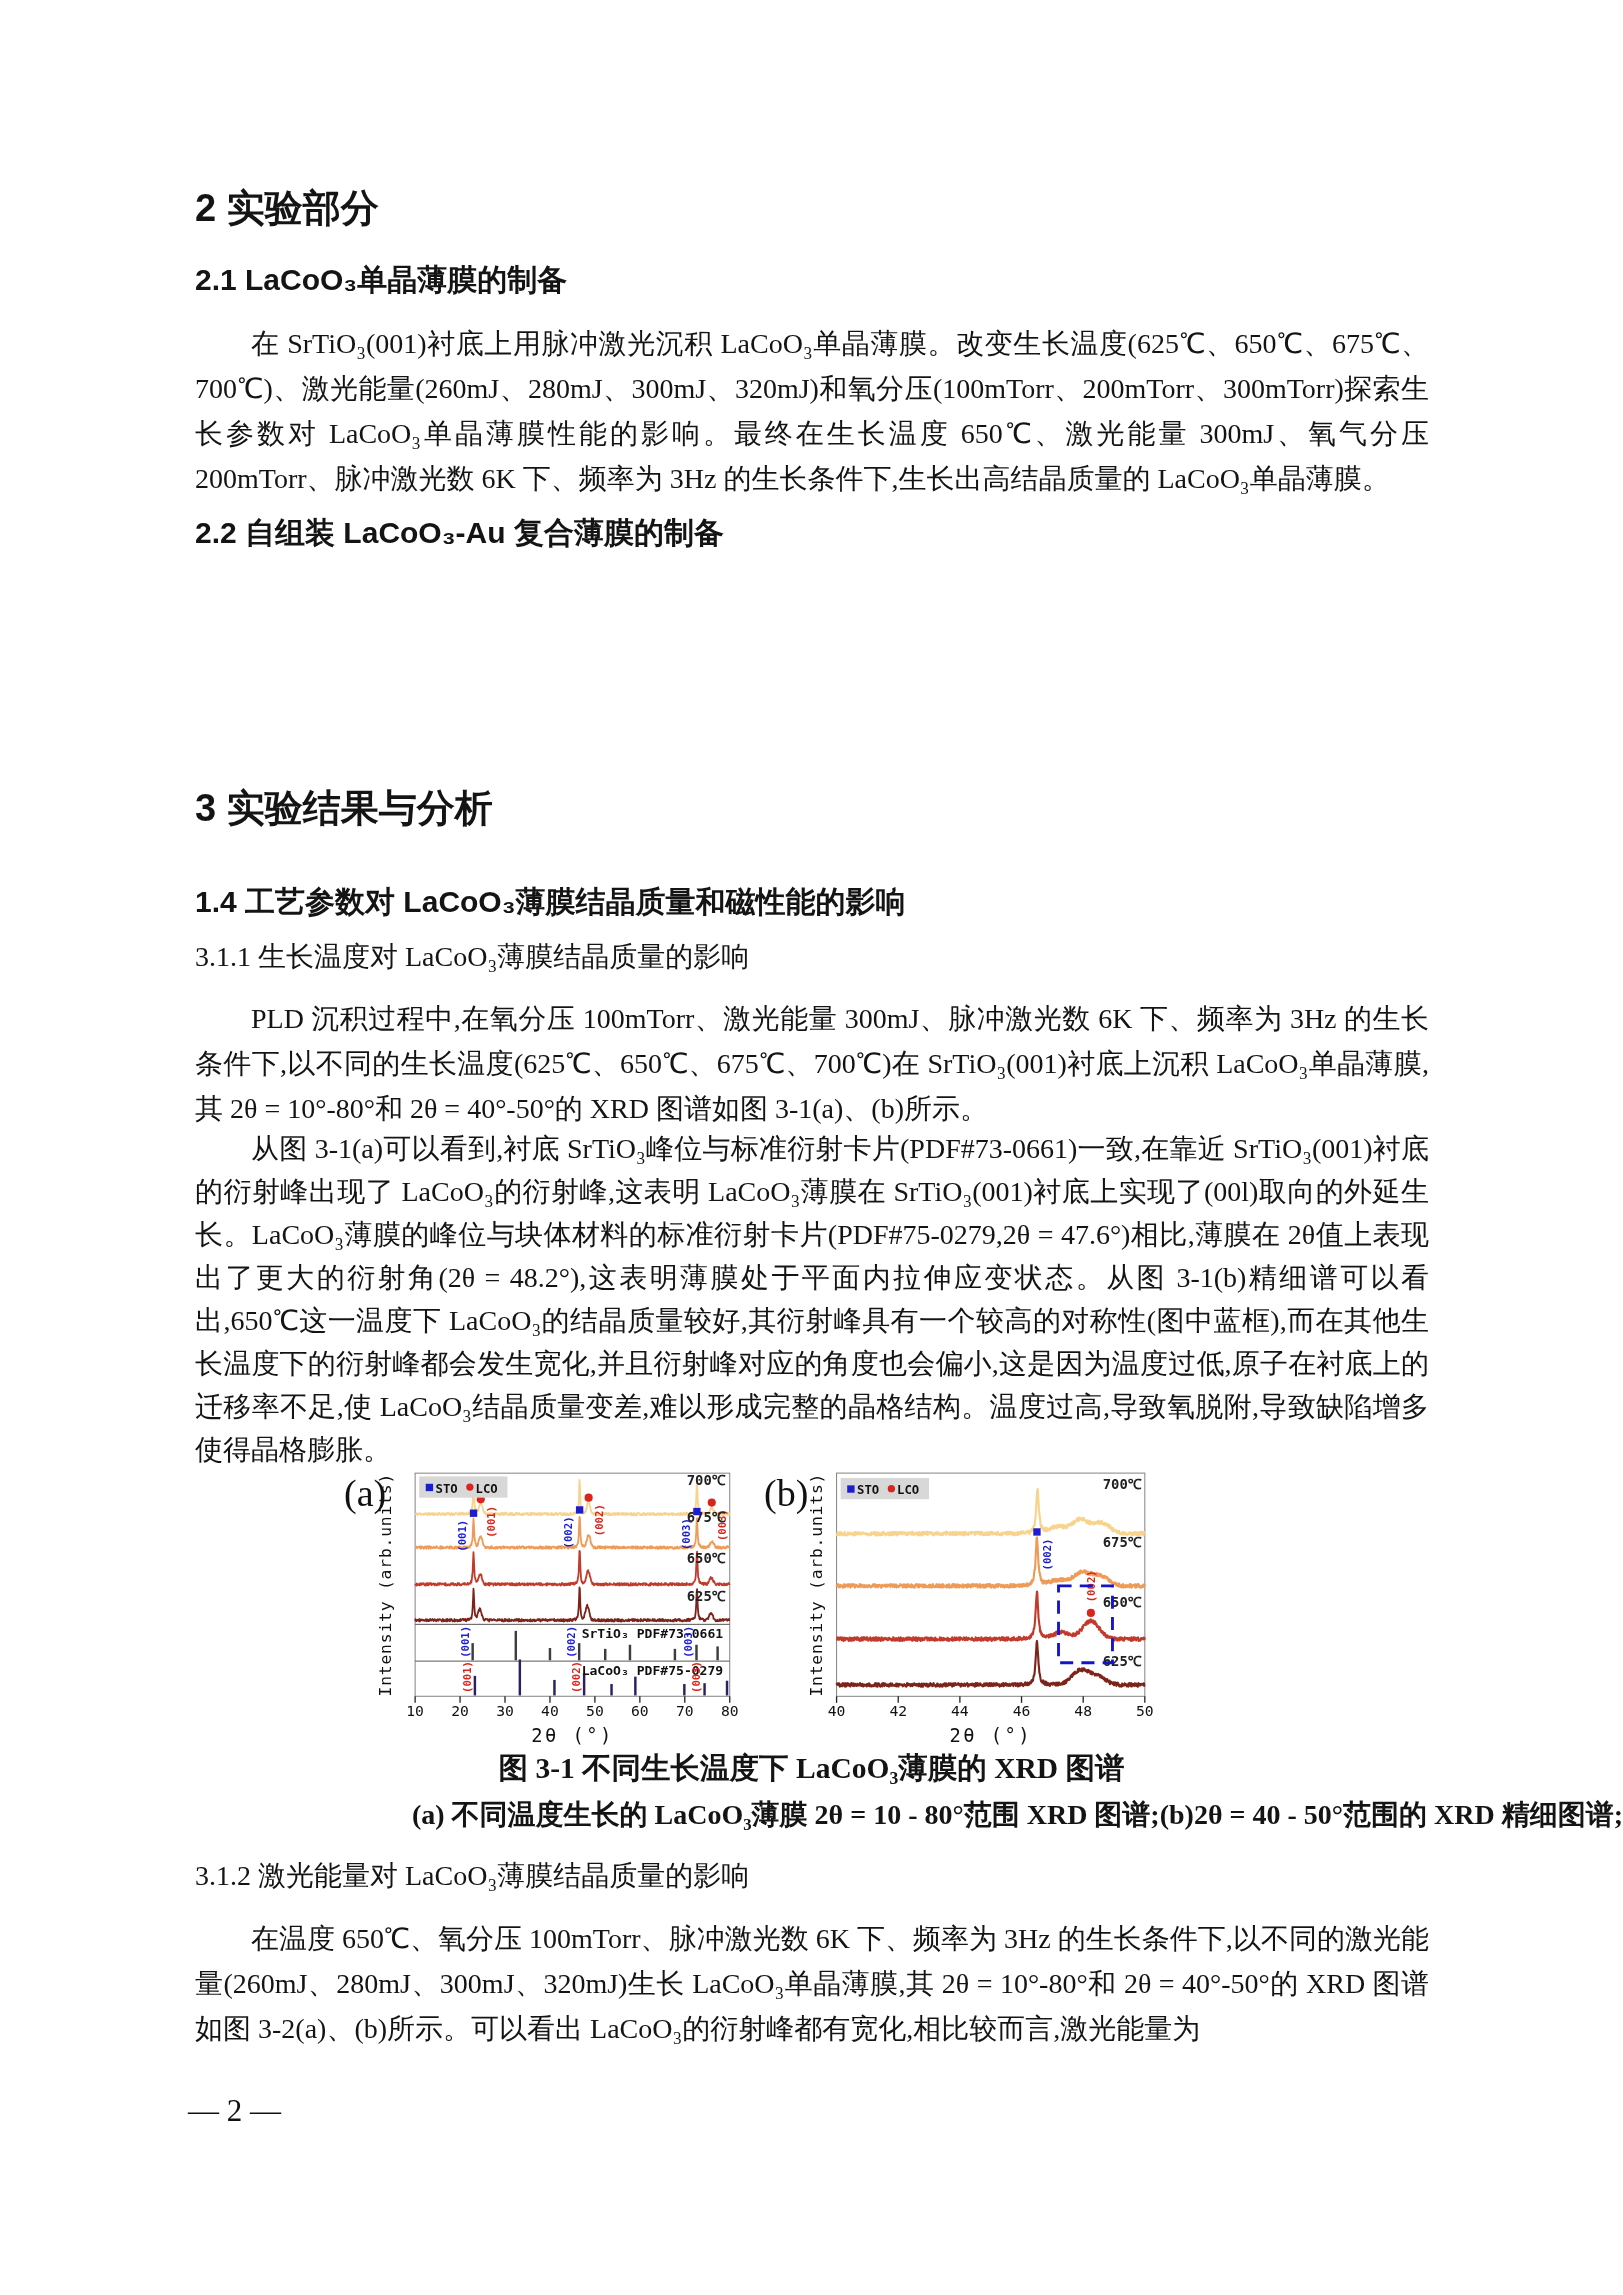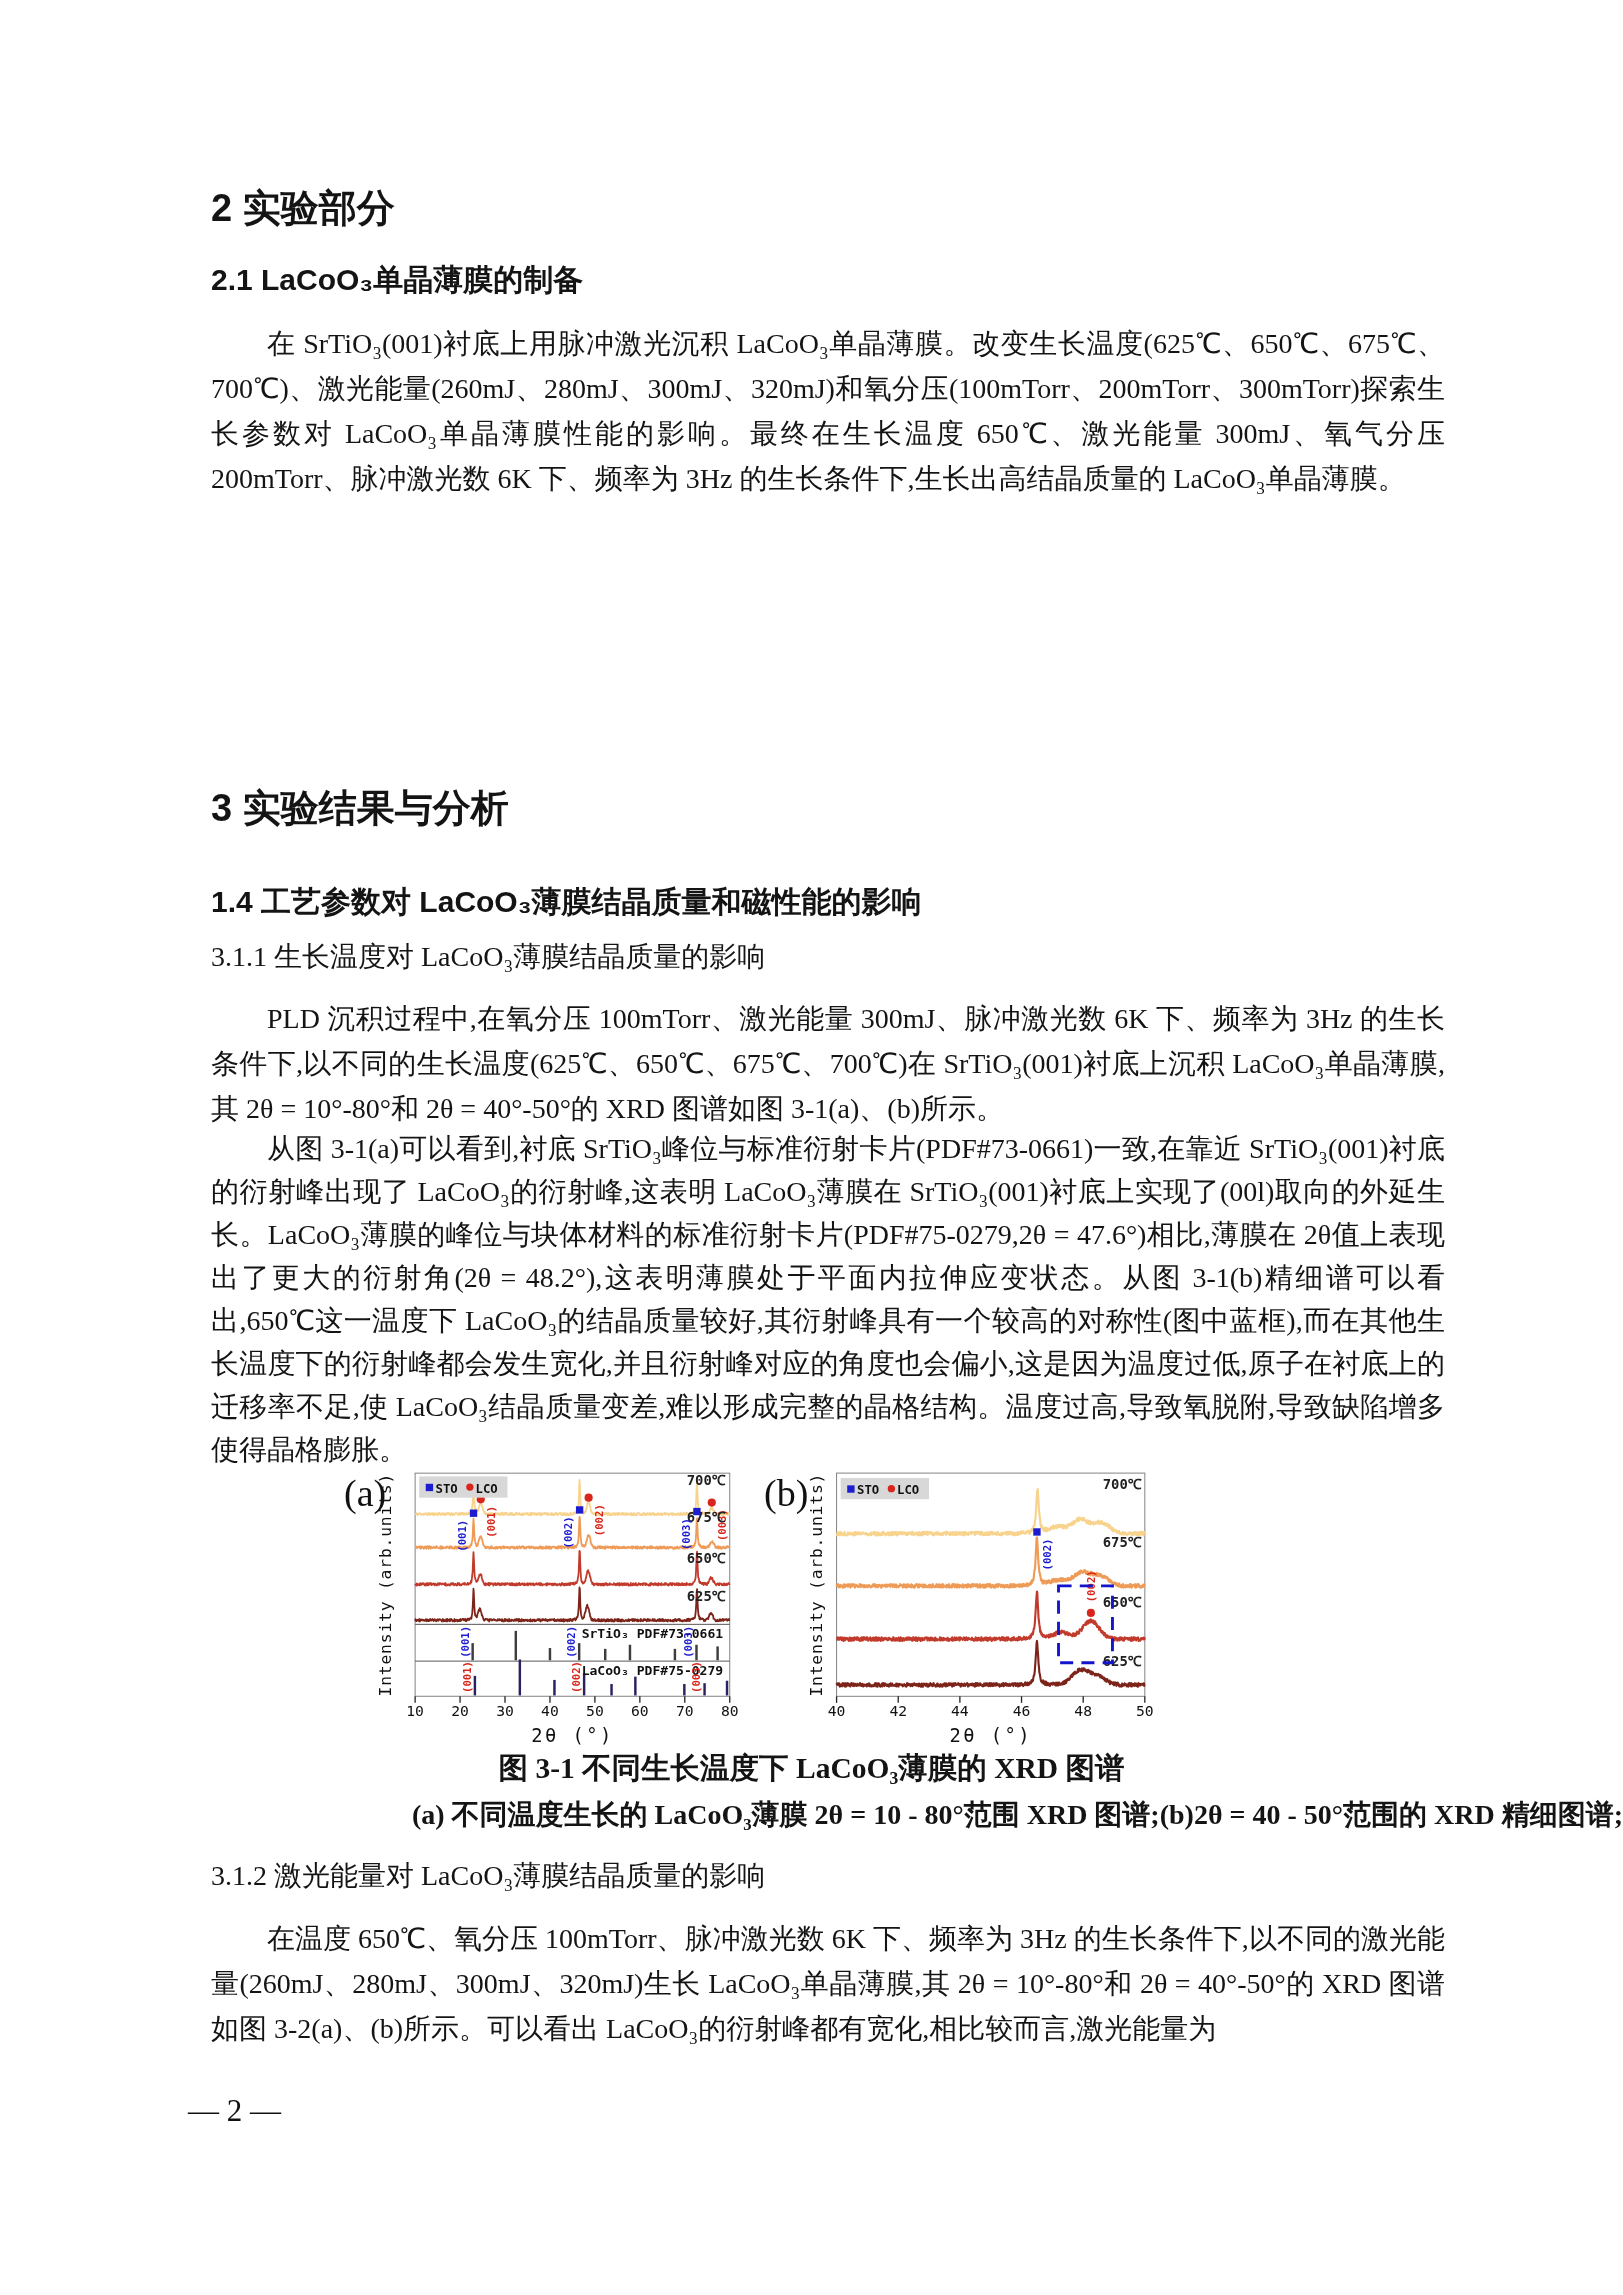--- a/index.html
+++ b/index.html
@@ -1,18 +1,18 @@
 <!DOCTYPE html>
 <html style="font-size:13px"><head>
 <meta charset="utf-8">
 <style>
   html,body{margin:0;padding:0;background:#ffffff;}
   .page{position:relative;width:1623px;height:2295px;background:#fff;
         font-family:"Liberation Serif",serif;color:#141414;overflow:hidden;}
-  .abs{position:absolute;left:195px;width:1234px;margin-left:16px;}
+  .abs{position:absolute;left:195px;width:1234px;}
   .h1{font-family:"Liberation Sans",sans-serif;font-weight:bold;font-size:38px;line-height:1.15;}
   .h2{font-family:"Liberation Sans",sans-serif;font-weight:bold;font-size:30px;line-height:1.2;}
   .h3{font-size:28px;line-height:1.2;}
   .para{font-size:28px;line-height:45px;text-align:justify;text-indent:56px;}
   .para.tight{line-height:43px;}
   .cap1{position:absolute;left:0;width:1623px;text-align:center;font-weight:bold;font-size:29.5px;}
   .cap2{position:absolute;left:0;width:1623px;text-align:right;font-weight:bold;font-size:28px;}
   .panel-label{position:absolute;font-size:38px;font-family:"Liberation Serif",serif;color:#111;}
   .pagenum{position:absolute;font-size:31px;color:#111;}
   svg.chart{position:absolute;}
@@ -20,20 +20,21 @@
 </style>
 </head>
 <body>
 
 <div class="page">
 
   <div class="abs h1" style="top:187px">2 实验部分</div>
   <div class="abs h2" style="top:262px">2.1 LaCoO₃单晶薄膜的制备</div>
   <div class="abs para" style="top:321px">在 SrTiO₃(001)衬底上用脉冲激光沉积 LaCoO₃单晶薄膜。改变生长温度(625℃、650℃、675℃、700℃)、激光能量(260mJ、280mJ、300mJ、320mJ)和氧分压(100mTorr、200mTorr、300mTorr)探索生长参数对 LaCoO₃单晶薄膜性能的影响。最终在生长温度 650℃、激光能量 300mJ、氧气分压 200mTorr、脉冲激光数 6K 下、频率为 3Hz 的生长条件下,生长出高结晶质量的 LaCoO₃单晶薄膜。</div>
 
+  <div class="abs h2" style="top:515px">2.2 自组装 LaCoO₃-Au 复合薄膜的制备</div>
 
   <div class="abs h1" style="top:787px">3 实验结果与分析</div>
   <div class="abs h2" style="top:884px">1.4 工艺参数对 LaCoO₃薄膜结晶质量和磁性能的影响</div>
   <div class="abs h3" style="top:940px">3.1.1 生长温度对 LaCoO₃薄膜结晶质量的影响</div>
   <div class="abs para" style="top:996px">PLD 沉积过程中,在氧分压 100mTorr、激光能量 300mJ、脉冲激光数 6K 下、频率为 3Hz 的生长条件下,以不同的生长温度(625℃、650℃、675℃、700℃)在 SrTiO₃(001)衬底上沉积 LaCoO₃单晶薄膜,其 2θ = 10°-80°和 2θ = 40°-50°的 XRD 图谱如图 3-1(a)、(b)所示。</div>
   <div class="abs para tight" style="top:1127px">从图 3-1(a)可以看到,衬底 SrTiO₃峰位与标准衍射卡片(PDF#73-0661)一致,在靠近 SrTiO₃(001)衬底的衍射峰出现了 LaCoO₃的衍射峰,这表明 LaCoO₃薄膜在 SrTiO₃(001)衬底上实现了(00l)取向的外延生长。LaCoO₃薄膜的峰位与块体材料的标准衍射卡片(PDF#75-0279,2θ = 47.6°)相比,薄膜在 2θ值上表现出了更大的衍射角(2θ = 48.2°),这表明薄膜处于平面内拉伸应变状态。从图 3-1(b)精细谱可以看出,650℃这一温度下 LaCoO₃的结晶质量较好,其衍射峰具有一个较高的对称性(图中蓝框),而在其他生长温度下的衍射峰都会发生宽化,并且衍射峰对应的角度也会偏小,这是因为温度过低,原子在衬底上的迁移率不足,使 LaCoO₃结晶质量变差,难以形成完整的晶格结构。温度过高,导致氧脱附,导致缺陷增多使得晶格膨胀。</div>
 
   <div class="panel-label" style="left:344px;top:1471px">(a)</div>
   <svg id="chart-a" class="chart" style="left:362px;top:1463px" width="380" height="290" viewBox="0 0 465 354">
       <rect x="65" y="12" width="385" height="273" fill="#ffffff" stroke="#808080" stroke-width="1.2"></rect>

